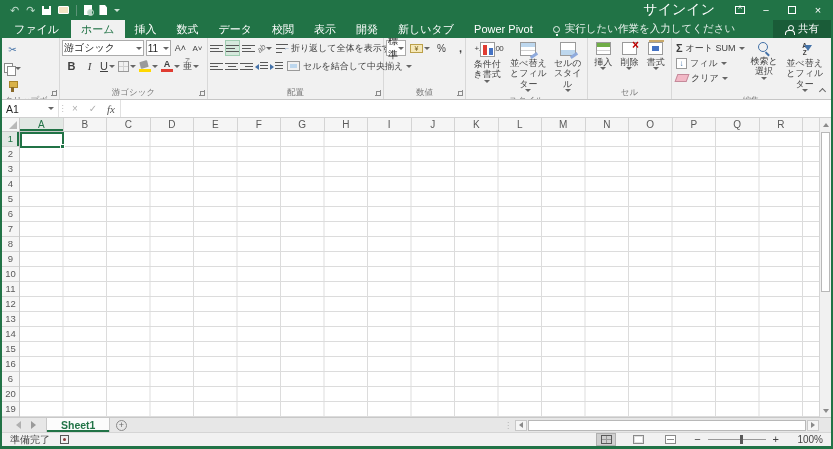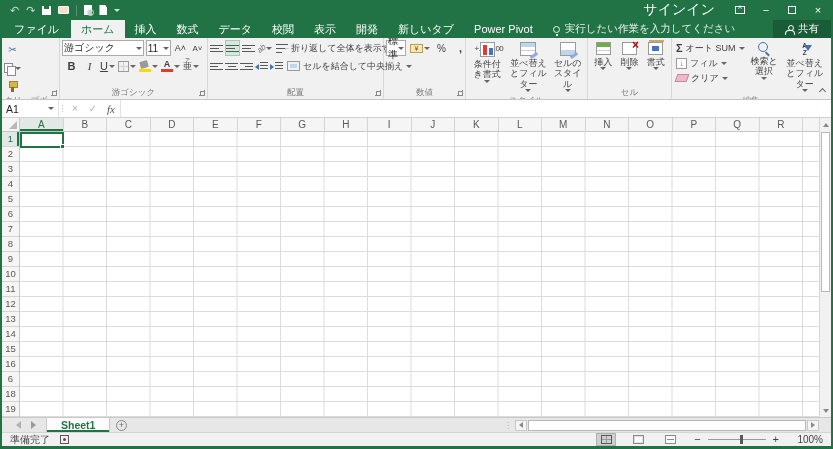--- a/index.html
+++ b/index.html
@@ -585,21 +585,21 @@
             <div class="rowhdr">8</div>
             <div class="rowhdr">9</div>
             <div class="rowhdr">10</div>
             <div class="rowhdr">11</div>
             <div class="rowhdr">12</div>
             <div class="rowhdr">13</div>
             <div class="rowhdr">14</div>
             <div class="rowhdr">15</div>
             <div class="rowhdr">16</div>
             <div class="rowhdr">6</div>
-            <div class="rowhdr">18</div>
+            <div class="rowhdr">20</div>
             <div class="rowhdr">19</div>
           </div>
         <div class="cells">
           <div class="selection">
             <span class="fillhandle"></span>
           </div>
         </div>
       </div>
     </div>
     <div class="vscroll">

